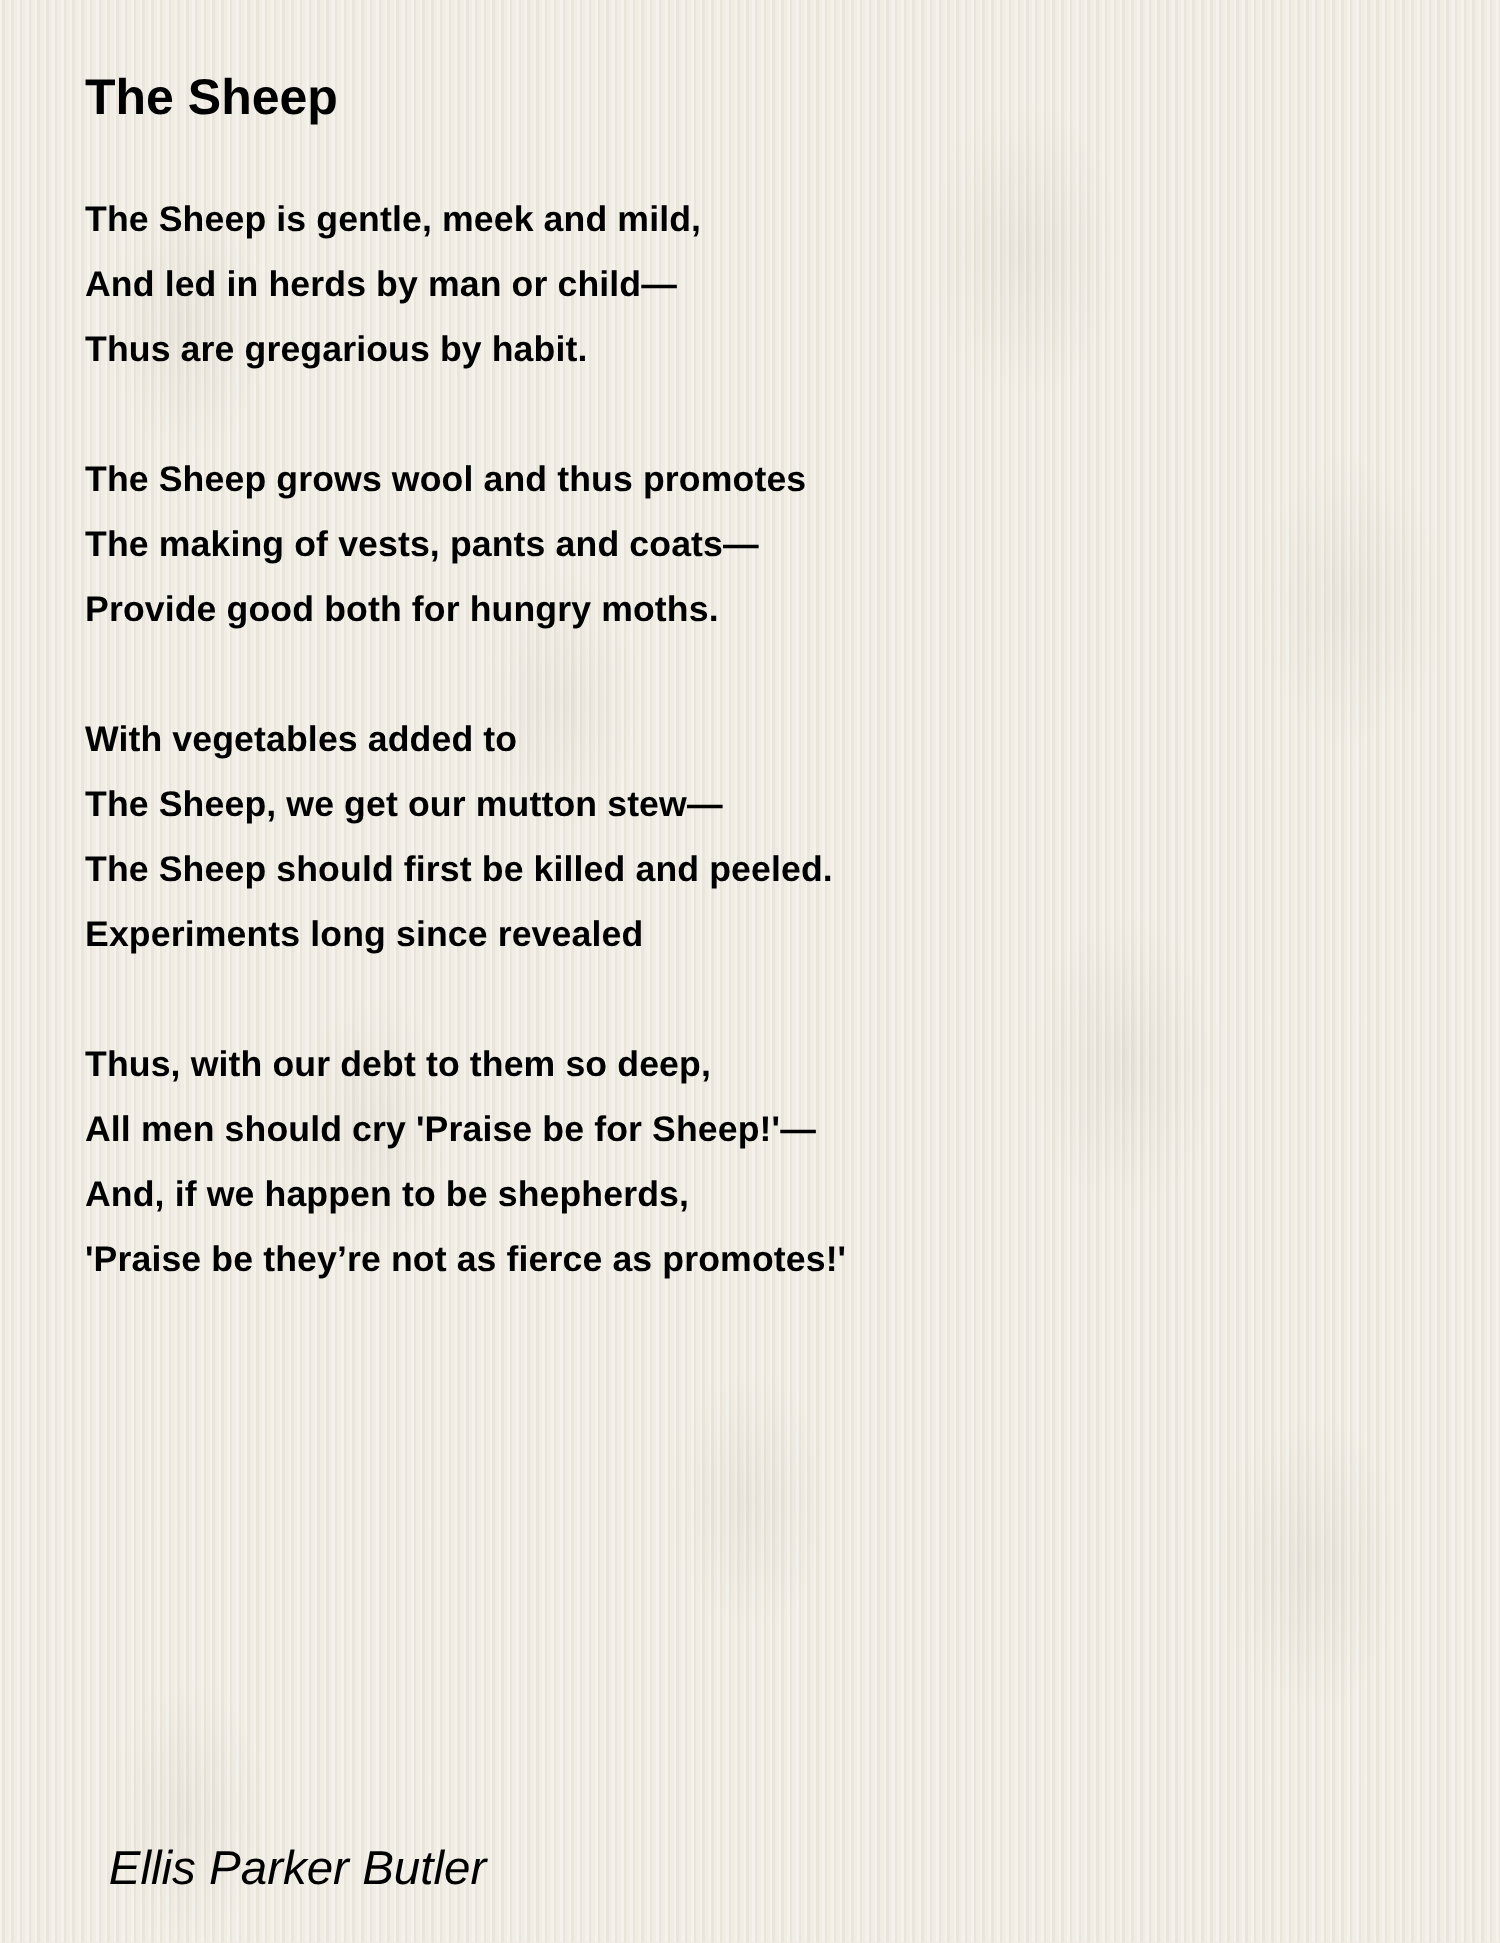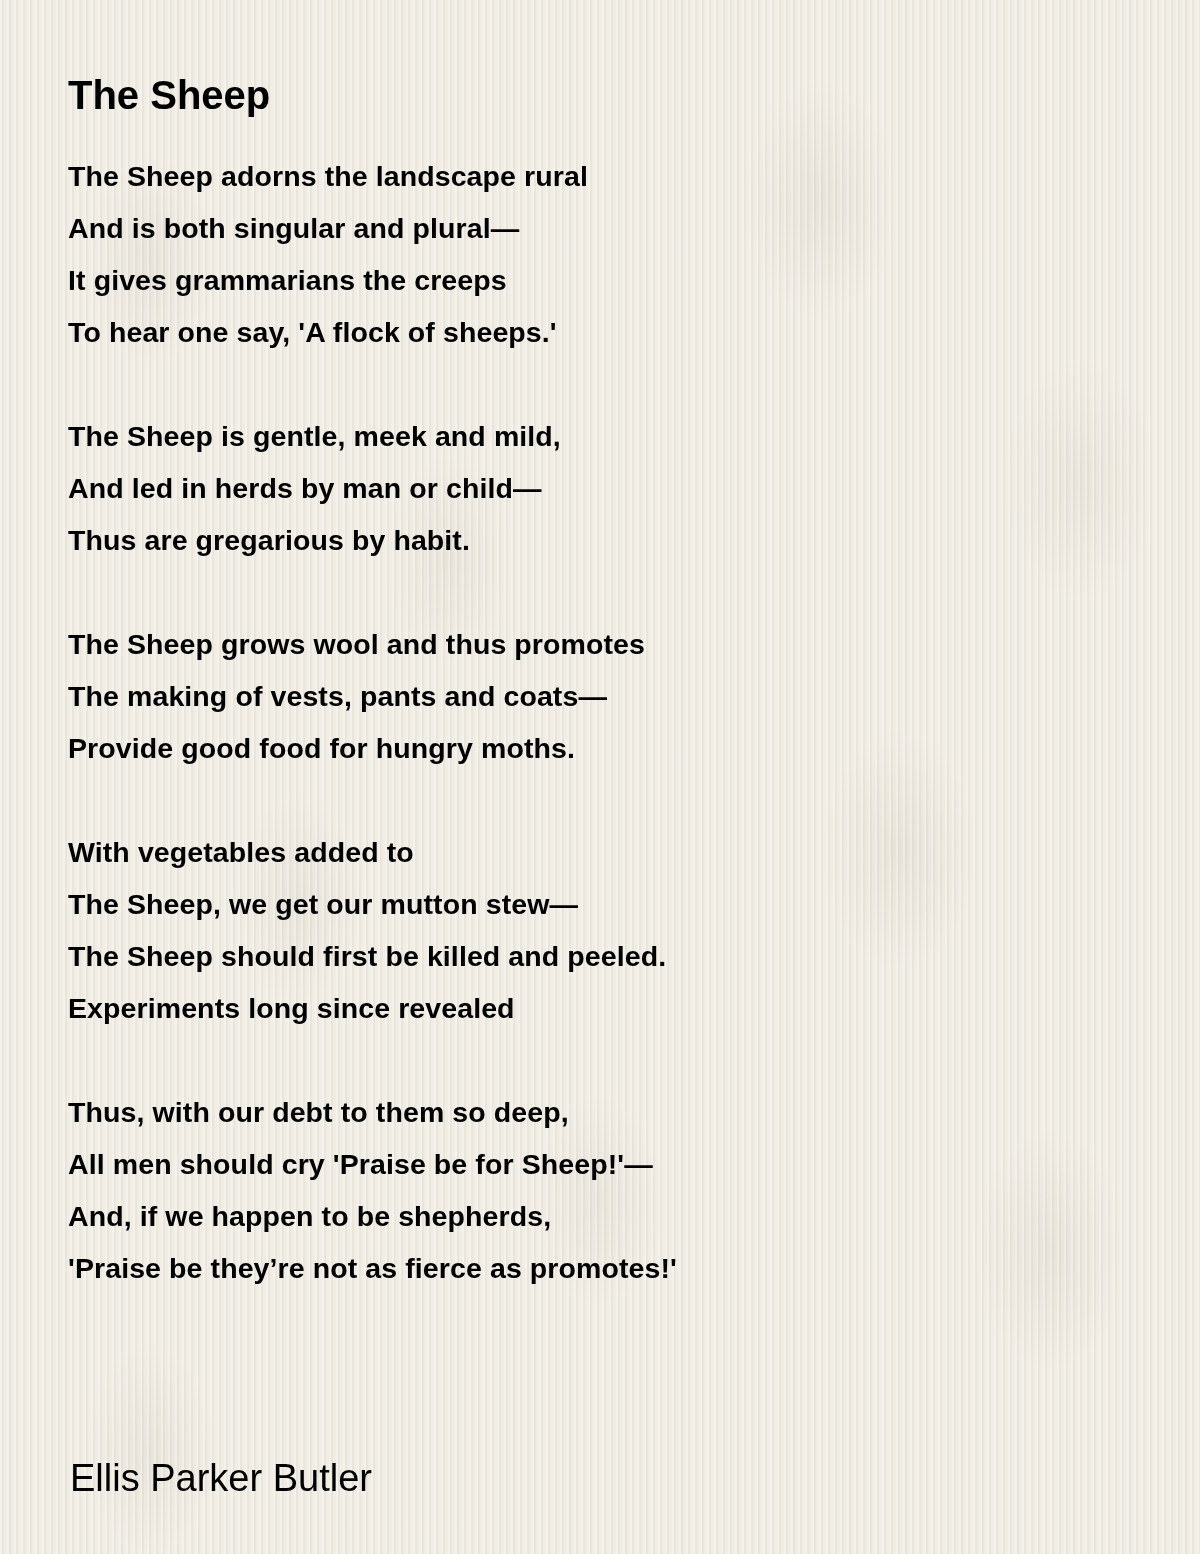--- a/index.html
+++ b/index.html
@@ -30,21 +30,21 @@
       color: #000;
     }
     .page {
       position: absolute;
       left: 68px;
       top: 0;
       width: 1100px;
     }
     .poem-title {
       position: absolute;
-      top: 69px;
+      top: 52px;
       left: 0;
       margin: 0;
       font-size: 40px;
       font-weight: bold;
       line-height: 52px;
       white-space: nowrap;
     }
     .poem-body {
       position: absolute;
       top: 150px;
@@ -59,49 +59,44 @@
       font-weight: bold;
       line-height: 52px;
       height: 52px;
       white-space: nowrap;
       letter-spacing: 0.1px;
     }
     .author {
       position: absolute;
       top: 1452px;
       left: 2px;
-      margin: 0;
+      margin: 17px;
       font-size: 38px;
+      font-style: italic;
       font-weight: normal;
       line-height: 52px;
       white-space: nowrap;
     }
   </style>
 </head>
 <body>
 
 <div class="page">
   <h1 class="poem-title">The Sheep</h1>
 
   <div class="poem-body">
     <div class="stanza">
-      <span class="line">The Sheep adorns the landscape rural</span>
-      <span class="line">And is both singular and plural—</span>
-      <span class="line">It gives grammarians the creeps</span>
-      <span class="line">To hear one say, 'A flock of sheeps.'</span>
-    </div>
-    <div class="stanza">
       <span class="line">The Sheep is gentle, meek and mild,</span>
       <span class="line">And led in herds by man or child—</span>
       <span class="line">Thus are gregarious by habit.</span>
     </div>
     <div class="stanza">
       <span class="line">The Sheep grows wool and thus promotes</span>
       <span class="line">The making of vests, pants and coats—</span>
-      <span class="line">Provide good food for hungry moths.</span>
+      <span class="line">Provide good both for hungry moths.</span>
     </div>
     <div class="stanza">
       <span class="line">With vegetables added to</span>
       <span class="line">The Sheep, we get our mutton stew—</span>
       <span class="line">The Sheep should first be killed and peeled.</span>
       <span class="line">Experiments long since revealed</span>
     </div>
     <div class="stanza">
       <span class="line">Thus, with our debt to them so deep,</span>
       <span class="line">All men should cry 'Praise be for Sheep!'—</span>

